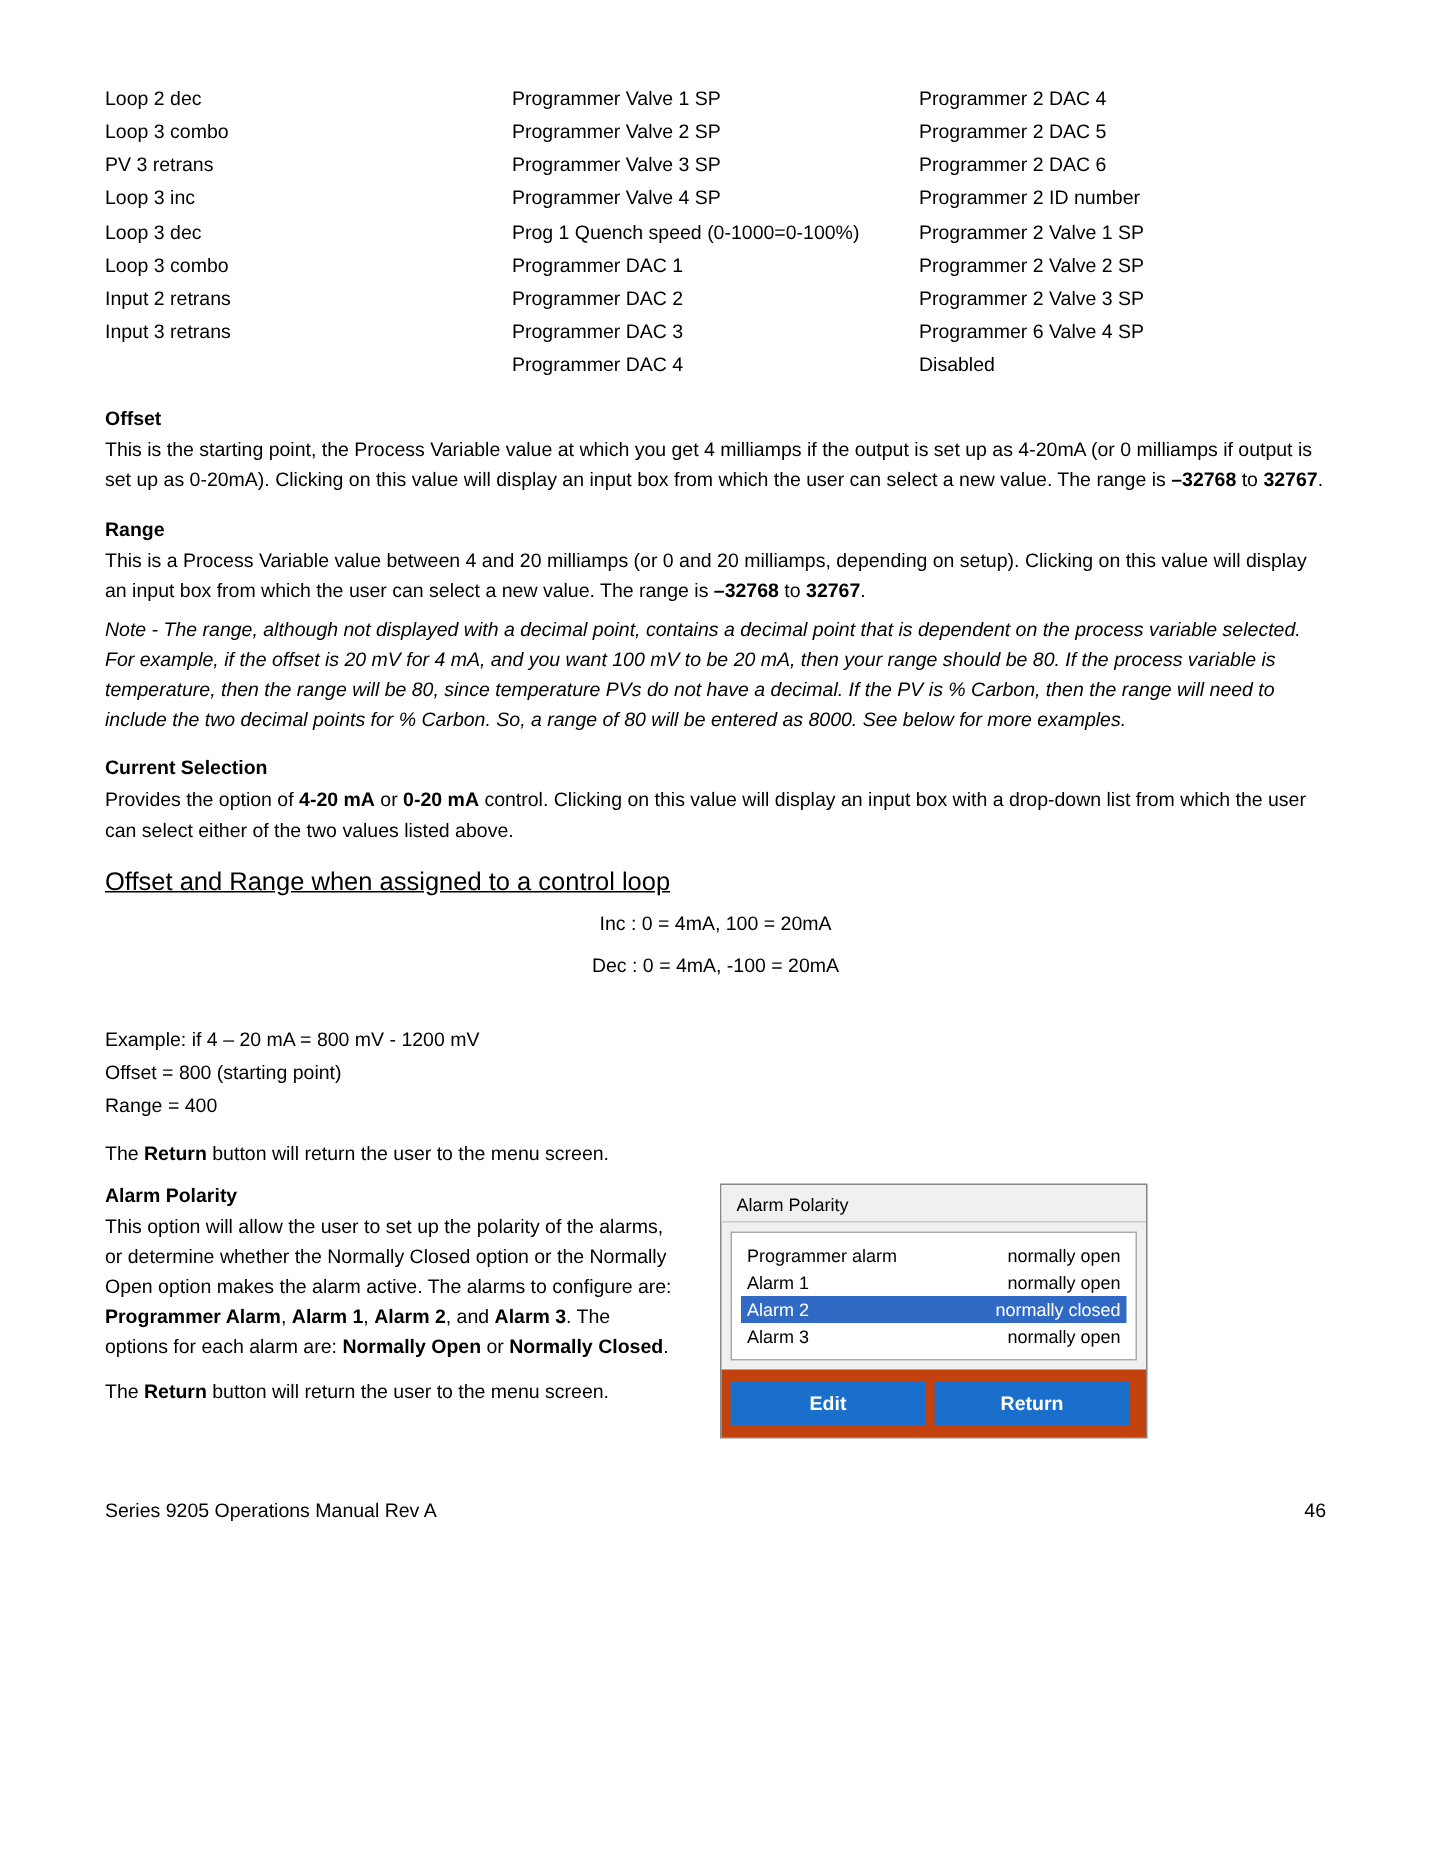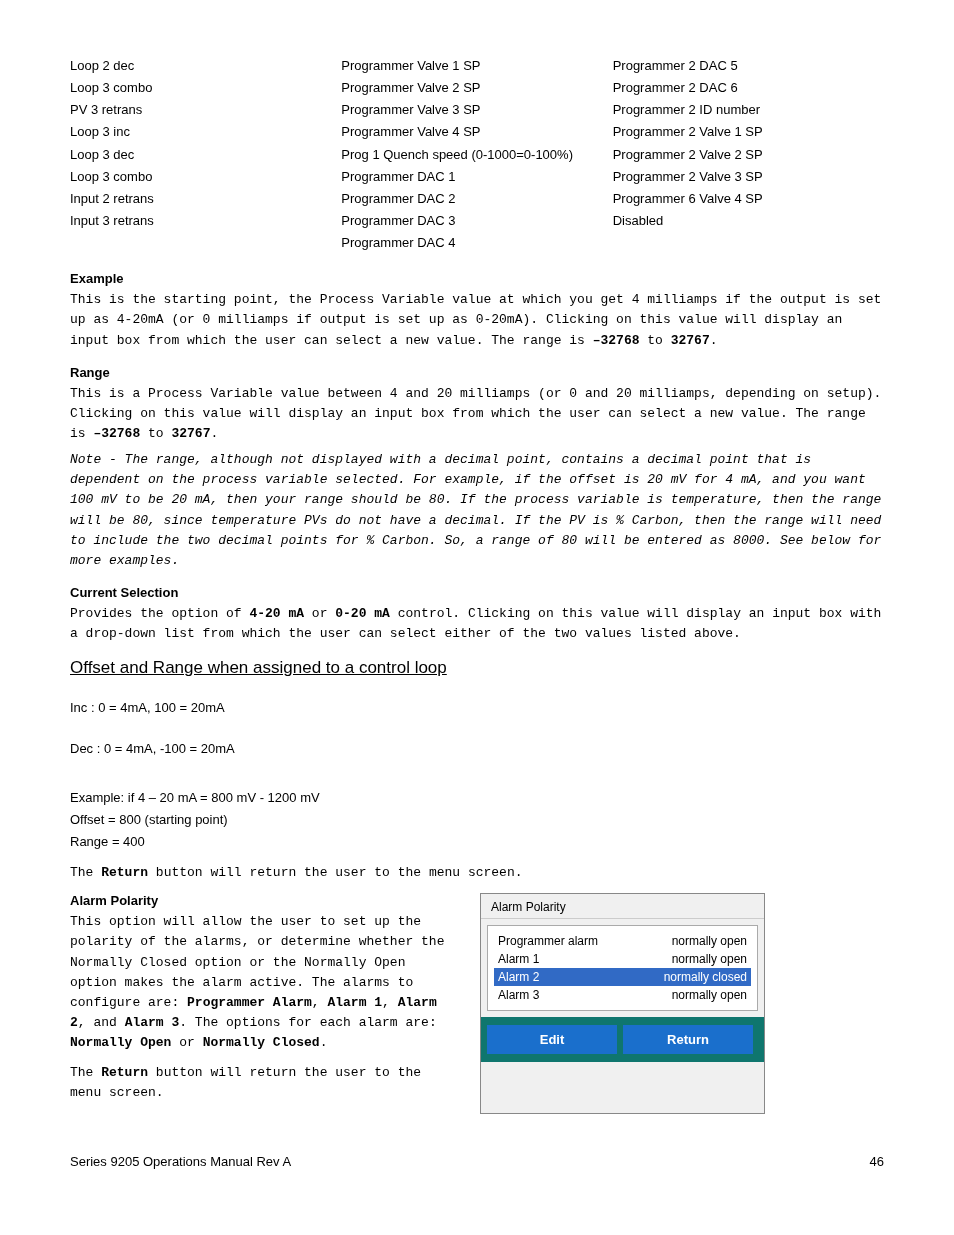--- a/index.html
+++ b/index.html
@@ -38,34 +38,34 @@
     .section-heading-no-underline {
       font-weight: bold;
       font-size: 13px;
       margin-bottom: 4px;
     }
 
     p {
       font-size: 13px;
       line-height: 1.55;
       margin-bottom: 6px;
-      font-family: Liberation Mono, monospace;
     }
 
     .bold { font-weight: bold; }
 
     .underline-link {
       text-decoration: underline;
       font-size: 17px;
     }
 
     .monospace-block {
       font-size: 13px;
       line-height: 1.6;
-      margin: 20px 0;
+      margin: 8px 0;
+      text-align: center;
     }
 
     .example-block {
       font-size: 13px;
       line-height: 1.7;
       margin: 27px 0 10px 0;
     }
 
     .return-line {
       font-size: 13px;
@@ -117,21 +117,21 @@
       background: #316ac5;
       color: #fff;
       padding: 2px 4px;
       margin: 0 -4px;
     }
 
     .alarm-box-buttons {
       display: flex;
       padding: 8px 11px 8px 6px;
       gap: 6px;
-      background: #0f766e;
+      background: #c2410c;
     }
 
     .alarm-btn {
       flex: 1;
       background: #1a6fcc;
       color: #fff;
       border: none;
       padding: 7px 0;
       font-size: 13px;
       font-weight: bold;
@@ -173,33 +173,34 @@
       <span>Programmer Valve 2 SP</span>
       <span>Programmer Valve 3 SP</span>
       <span>Programmer Valve 4 SP</span>
       <span>Prog 1 Quench speed (0-1000=0-100%)</span>
       <span>Programmer DAC 1</span>
       <span>Programmer DAC 2</span>
       <span>Programmer DAC 3</span>
       <span>Programmer DAC 4</span>
     </div>
   <div class="col" id="col3-container">
+      <span>Programmer 2 DAC 4</span>
       <span>Programmer 2 DAC 5</span>
       <span>Programmer 2 DAC 6</span>
       <span>Programmer 2 ID number</span>
       <span>Programmer 2 Valve 1 SP</span>
       <span>Programmer 2 Valve 2 SP</span>
       <span>Programmer 2 Valve 3 SP</span>
       <span>Programmer 6 Valve 4 SP</span>
       <span>Disabled</span>
     </div>
 </div>
 
 <div class="section">
-  <div class="section-heading-no-underline">Example</div>
+  <div class="section-heading-no-underline">Offset</div>
   <p>
     <span>This is the starting point, the Process Variable value at which you get 4 milliamps if the output is set up as 4-20mA (or 0 milliamps if output is set up as 0-20mA).  Clicking on this value will display an input box from which the user can select a new value.  The range is </span><span class="bold">–32768</span><span> to </span><span class="bold">32767</span><span>.</span>
   </p>
 </div>
 
 <div class="section">
   <div class="section-heading-no-underline">Range</div>
   <p>
     <span>This is a Process Variable value between 4 and 20 milliamps (or 0 and 20 milliamps, depending on setup). Clicking on this value will display an input box from which the user can select a new value.  The range is </span><span class="bold">–32768</span><span> to </span><span class="bold">32767</span><span>.</span>
   </p>

